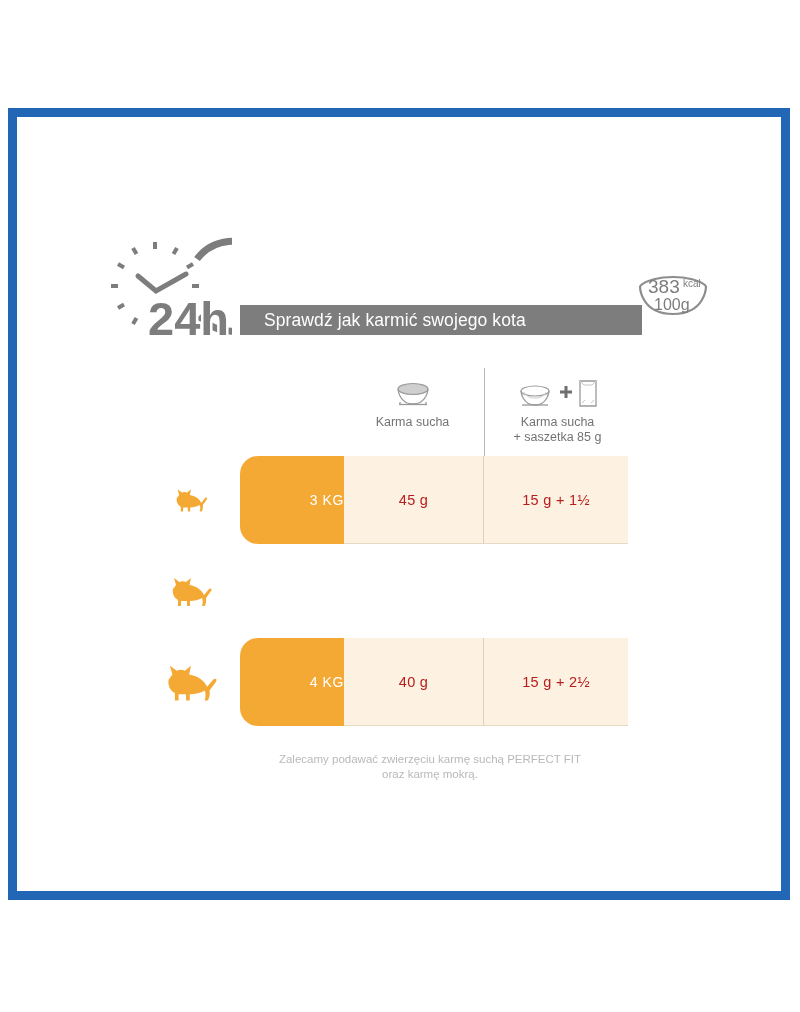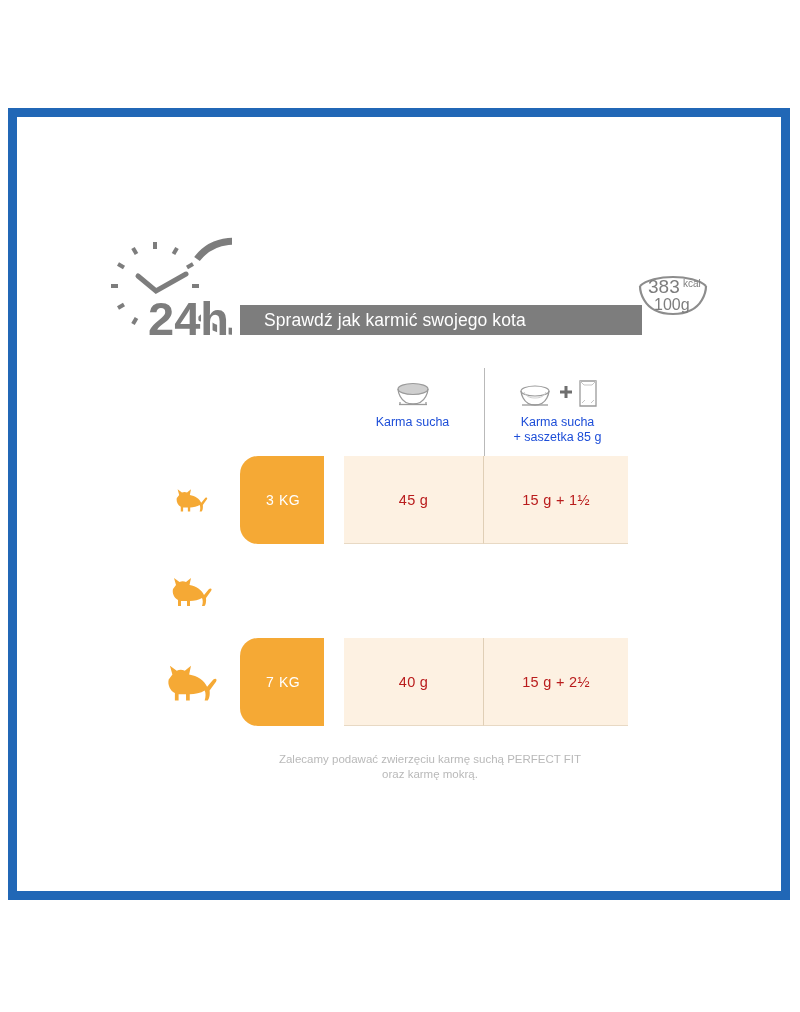--- a/index.html
+++ b/index.html
@@ -57,41 +57,42 @@
   #colheads{position:absolute;left:340px;top:370px;width:290px;height:85px;}
   .colhead{
     position:absolute;top:0;width:145px;height:85px;
     display:flex;flex-direction:column;align-items:center;
   }
   .colhead.c1{left:0;}
   .colhead.c2{left:145px;}
   .colhead .ico{height:40px;display:flex;align-items:flex-end;justify-content:center;}
   .colhead .lbl{
     margin-top:5px;text-align:center;
-    font-size:12.5px;color:#1d4ed8;line-height:15px;
+    font-size:12.5px;color:#737373;line-height:15px;
     font-weight:400;
   }
   #headdiv{
     position:absolute;left:484px;top:368px;
     width:1px;height:88px;background:#b9b9b9;
   }
 
   
   #table{position:absolute;left:240px;top:456px;width:388px;height:274px;}
   .row{position:absolute;left:0;width:388px;height:88px;}
   .row.r0{top:0;}
   .row.r1{top:91px;}
   .row.r2{top:182px;}
 
   .wcell{
-    position:absolute;left:0;top:0;width:84px;height:88px;
+    position:absolute;left:0;top:0;width:104px;height:88px;
     background:#f5a935;
     border-radius:18px 0 0 18px;
     display:flex;align-items:center;
     box-sizing:border-box;
+    justify-content:flex-end;
   }
   .wcell span{
     color:#ffffff;font-size:14px;letter-spacing:0.6px;
     padding-left:26px;font-weight:400;
   }
   .dcell{
     position:absolute;top:0;height:88px;
     background:#fdf1e2;
     display:flex;align-items:center;justify-content:center;
     box-sizing:border-box;
@@ -244,21 +245,21 @@
         <span>45 g</span>
       </div>
       <div class="dcell d2">
         <span>15 g + 1½</span>
       </div>
     </div>
 
 
     <div class="row r2">
       <div class="wcell">
-        <span>7 KG</span>
+        <span>4 KG</span>
       </div>
       <div class="dcell d1">
         <span>40 g</span>
       </div>
       <div class="dcell d2">
         <span>15 g + 2½</span>
       </div>
     </div>
   </div>
 

